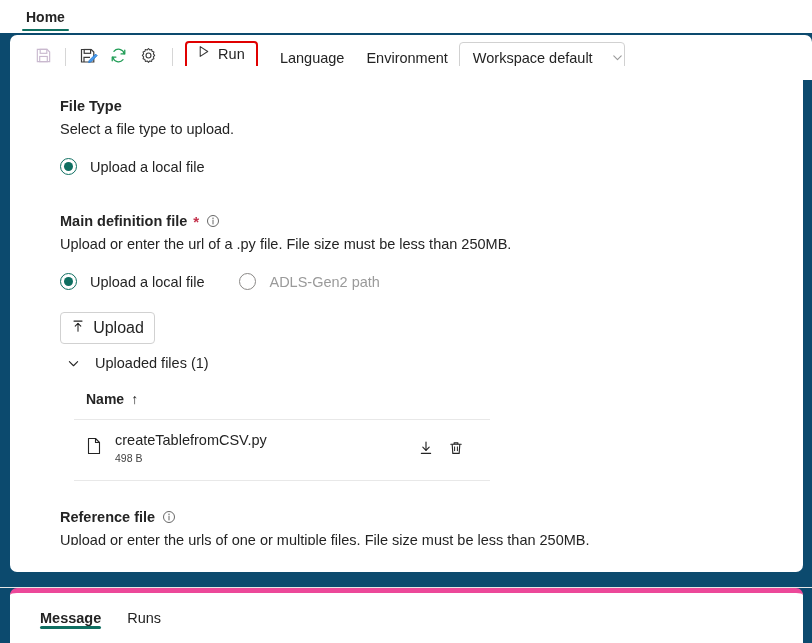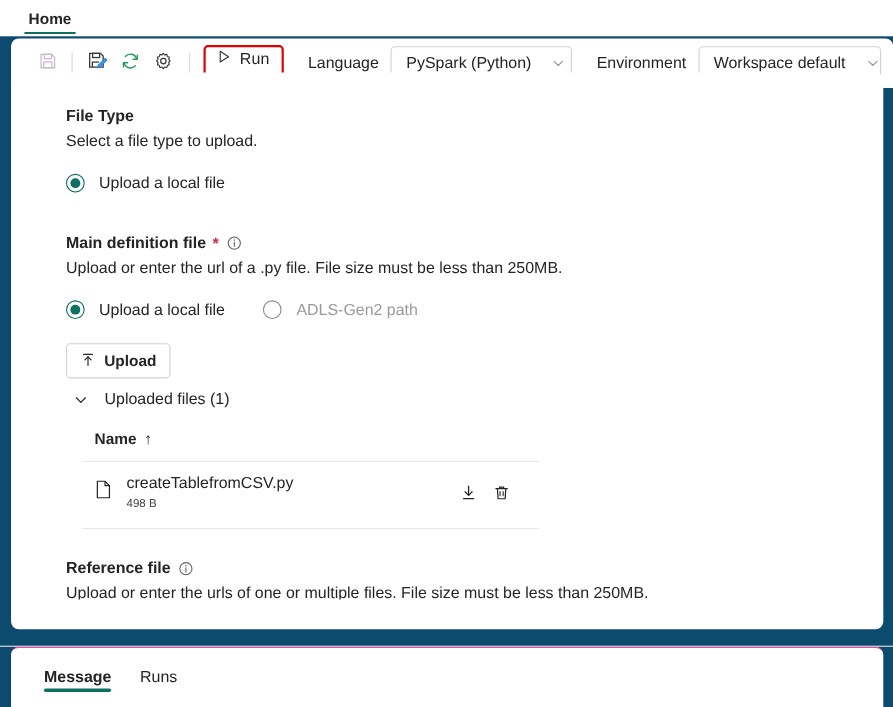--- a/index.html
+++ b/index.html
@@ -97,21 +97,21 @@
   }
   .radio-label { font-size: 14.5px; color: #242424; margin-left: 13px; }
   .radio-label.dim { color: #9a9a9a; }
 
   .upload-btn {
     margin-top: 22px; height: 32px; width: 95px;
     border: 1px solid #d1d1d1; border-radius: 4px; background: #fff;
     display: flex; align-items: center; justify-content: center; gap: 8px;
     cursor: pointer;
   }
-  .upload-btn span { font-size: 14px; font-weight: 700; color: #242424; }
+  .upload-btn span { font-size: 16px; font-weight: 400; color: #242424; }
 
   .collapse-row {
     margin-top: 11px; display: flex; align-items: center; gap: 14px;
     cursor: pointer; padding-left: 6px;
   }
   .collapse-row span { font-size: 14.5px; color: #242424; }
 
   
   .file-table { margin-top: 20px; margin-left: 14px; width: 416px; }
   .ft-head {
@@ -135,21 +135,21 @@
   .ft-actions { margin-left: auto; display: flex; align-items: center; gap: 14px; padding-right: 26px; }
   .ft-act { cursor: pointer; display: flex; }
 
   .ref-block { margin-top: 28px; }
   .ref-desc-clip { height: 13px; overflow: hidden; margin-top: 7px; }
 
   
   .bottom-card {
     position: absolute; left: 10px; top: 588px; width: 793px; height: 55px;
     background: #ffffff; border-radius: 7px 7px 0 0;
-    border-top: 1px solid #ec4899;
+    border-top: 5px solid #ec4899;
   }
   .bottom-tabs { display: flex; align-items: center; height: 100%; padding-left: 30px; gap: 26px; }
   .bottom-tab {
     position: relative; height: 100%; display: flex; align-items: center;
     font-size: 14.5px; color: #242424; cursor: pointer;
   }
   .bottom-tab.active { font-weight: 700; }
   .bottom-tab.active::after {
     content: ""; position: absolute; left: 0; right: 0; bottom: 14px;
     height: 3px; background: #0f6f61; border-radius: 2px;
@@ -219,28 +219,20 @@
     <div class="run-wrap">
       <span>
         <svg width="15" height="15" viewBox="0 0 16 16" fill="none">
           <path d="M4.5 2.8l8 5.2-8 5.2V2.8z" stroke="#3a3a3a" stroke-width="1.15" stroke-linejoin="round"></path>
         </svg>
       </span>
       <span class="run-label">Run</span>
     </div>
 
     <div class="tb-field-label">Language</div>
-    <div class="tb-dropdown" style="width:165px;">
-      <span class="dd-val">PySpark (Python)</span>
-      <span class="dd-chev">
-        <svg width="13" height="13" viewBox="0 0 14 14" fill="none">
-          <path d="M3 5.2l4 4 4-4" stroke="#9a9a9a" stroke-width="1.2" stroke-linecap="round" stroke-linejoin="round"></path>
-        </svg>
-      </span>
-    </div>
 
     <div class="tb-field-label">Environment</div>
     <div class="tb-dropdown" style="width:166px;">
       <span class="dd-val">Workspace default</span>
       <span class="dd-chev">
         <svg width="13" height="13" viewBox="0 0 14 14" fill="none">
           <path d="M3 5.2l4 4 4-4" stroke="#9a9a9a" stroke-width="1.2" stroke-linecap="round" stroke-linejoin="round"></path>
         </svg>
       </span>
     </div>

